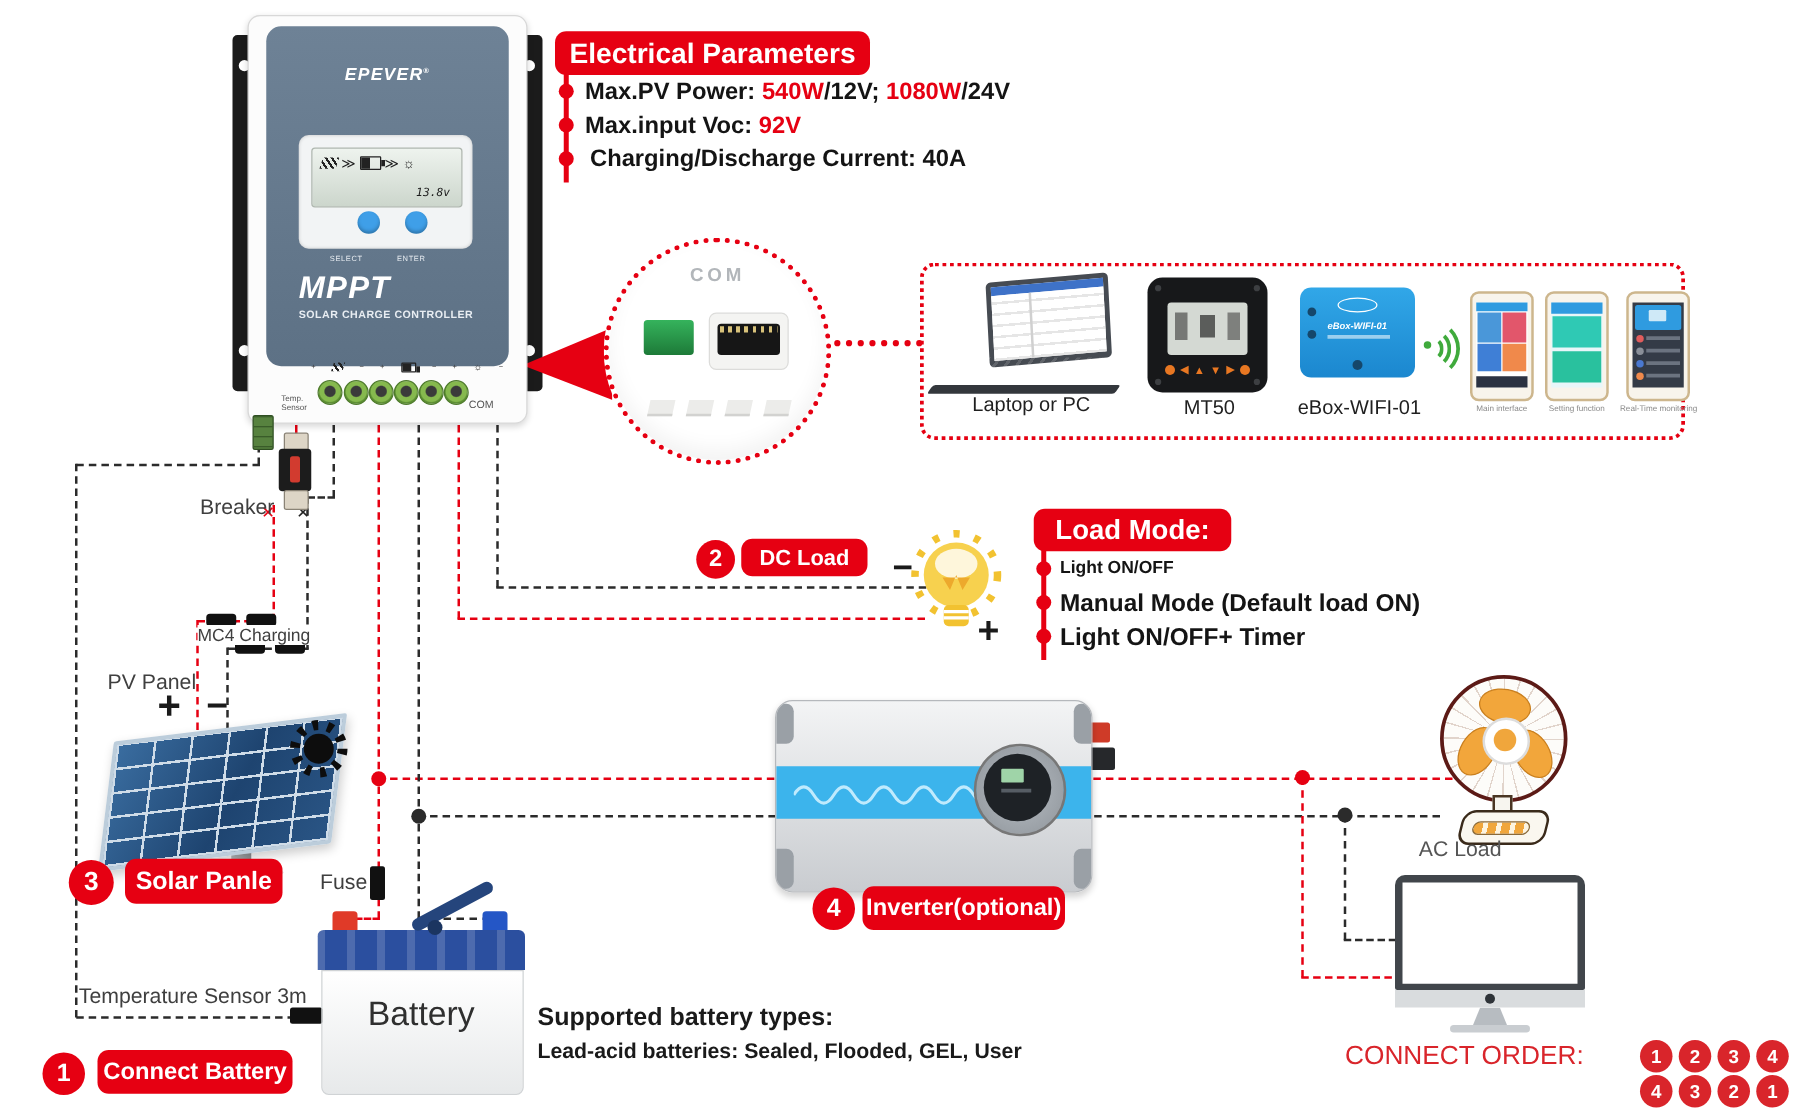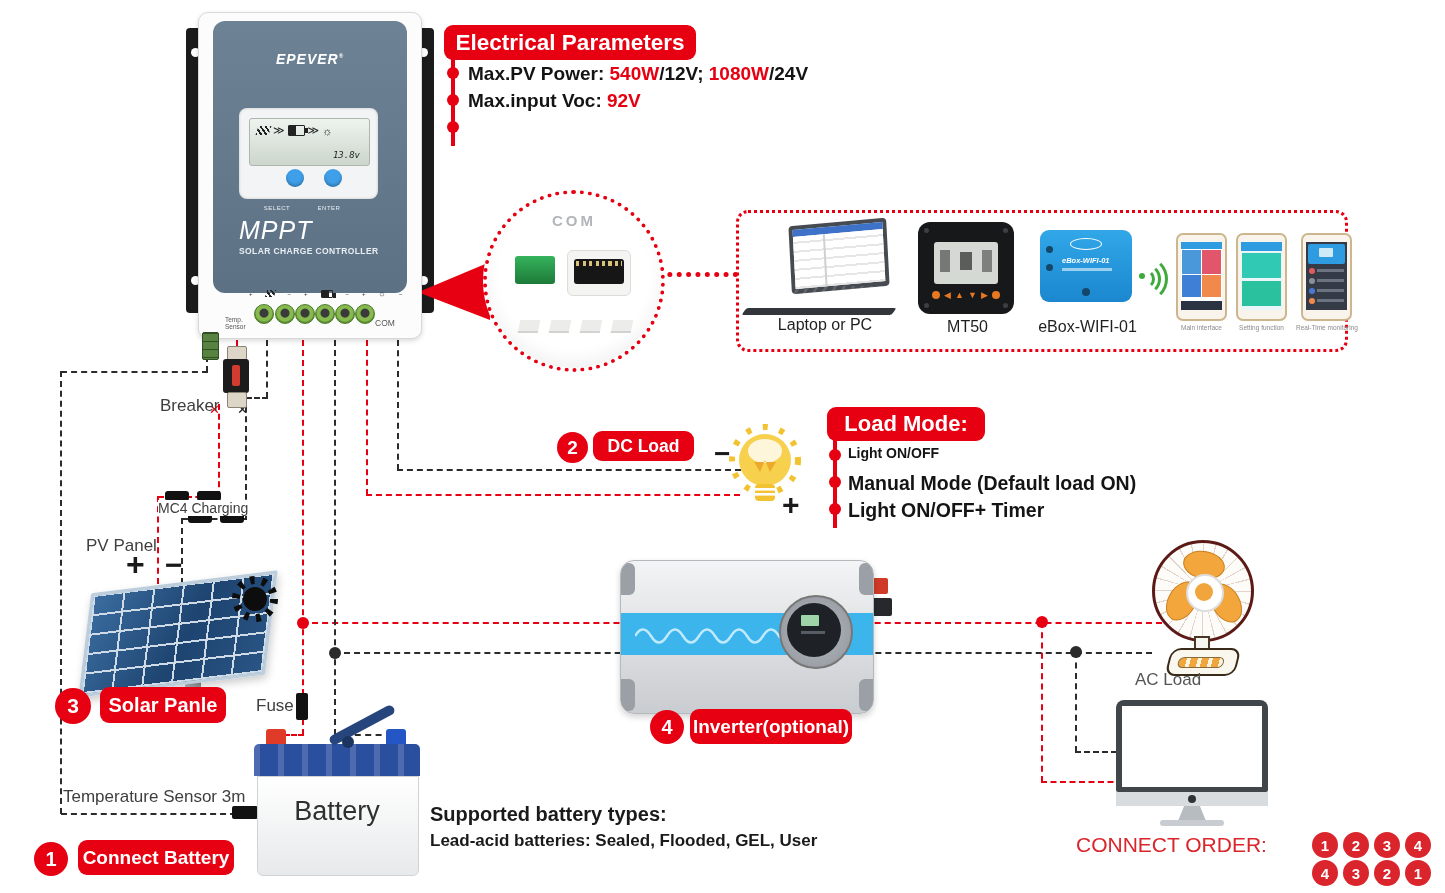--- a/index.html
+++ b/index.html
@@ -43,21 +43,21 @@
   .pvmini{width:13px;height:9px;background:repeating-linear-gradient(45deg,#222 0 1.5px,transparent 1.5px 3.5px);transform:skewX(-18deg);}
   .battmini{width:15px;height:9px;border:1.5px solid #222;border-radius:1px;position:relative;}
   .battmini::before{content:"";position:absolute;left:0;top:0;width:7px;height:100%;background:#222;}
   .battmini::after{content:"";position:absolute;right:-4px;top:2px;width:2.5px;height:5px;background:#222;}
   .lcdval{position:absolute;right:9px;bottom:3px;font-family:"DejaVu Sans Mono",monospace;
         font-style:italic;font-weight:bold;font-size:19px;}
   .lcdval span{font-size:9px;font-weight:normal;}
   .cbtn{position:absolute;width:18px;height:18px;border-radius:50%;background:#3f9fe8;
         box-shadow:inset 0 -2px 3px rgba(0,0,0,.25);top:61px;}
   .btnlbl{position:absolute;top:192px;width:44px;text-align:center;font-size:6px;color:#e8edf2;letter-spacing:.5px;}
-  #ctrl .mppt{position:absolute;left:40px;top:203px;color:#fff;font-size:25px;font-weight:400;font-style:italic;letter-spacing:1px;}
+  #ctrl .mppt{position:absolute;left:40px;top:203px;color:#fff;font-size:25px;font-weight:700;font-style:italic;letter-spacing:1px;}
   #ctrl .mpptsub{position:absolute;left:40px;top:233px;color:#e8edf2;font-size:8.5px;font-weight:bold;letter-spacing:.4px;}
   .termrow{position:absolute;left:50px;top:276px;display:flex;gap:13px;font-size:6px;color:#333;align-items:center;}
   .term{position:absolute;width:18px;height:18px;border-radius:50%;top:291px;
         background:radial-gradient(circle at 50% 45%,#3a3a3a 0 4px,#86b94e 5px 8px,#5d8f33 9px);border:1px solid #4e7a2c;}
   .tinylbl{position:absolute;font-size:6.5px;color:#555;line-height:7px;}
   
   .dashbox{position:absolute;border:3px dotted #e60012;border-radius:12px;z-index:2;}
   .dotline{position:absolute;height:0;border-top:5px dotted #e60012;z-index:4;}
   .wedge{position:absolute;background:#e60012;clip-path:polygon(0 52%,100% 0,100% 100%);z-index:4;}
   #mag{position:absolute;left:483px;top:190px;width:174px;height:174px;border-radius:50%;
@@ -322,20 +322,21 @@
   <div class="vline" style="left:451px;top:58px;height:88px;"></div>
   <div class="bdot" style="left:447px;top:67px;"></div>
   <div class="bdot" style="left:447px;top:94px;"></div>
   <div class="bdot" style="left:447px;top:121px;"></div>
   <div class="ptext" style="left:468px;top:63px;">
     <span>Max.PV Power: </span><span class="rd">540W</span><span>/12V; </span><span class="rd">1080W</span><span>/24V</span>
   </div>
   <div class="ptext" style="left:468px;top:90px;">
     <span>Max.input Voc: </span><span class="rd">92V</span>
   </div>
+  <div class="ptext" style="left:472px;top:117px;">Charging/Discharge Current: 40A</div>
 
   <div class="ncirc" style="left:557px;top:432px;width:31px;height:31px;font-size:19px;">2</div>
   <div class="pill" style="left:593px;top:431px;width:101px;height:30px;font-size:17.5px;">DC Load</div>
   <div class="abs" style="left:714px;top:438px;font-size:28px;font-weight:600;z-index:5;">−</div>
   <div class="abs" style="left:782px;top:488px;font-size:30px;font-weight:600;z-index:5;">+</div>
   <svg class="abs" style="left:726px;top:420px;z-index:4;" width="78" height="96" viewBox="0 0 78 96">
     <circle cx="39" cy="40" r="33" fill="none" stroke="#f2c230" stroke-width="6" stroke-dasharray="5 12"></circle>
     <circle cx="39" cy="40" r="26" fill="#f7d14e"></circle>
     <ellipse cx="39" cy="31" rx="17" ry="12" fill="#ffffff" opacity="0.8"></ellipse>
     <path d="M28 42 l6 10 l5 -12 l5 12 l6 -10 z" fill="#eda92c"></path>

